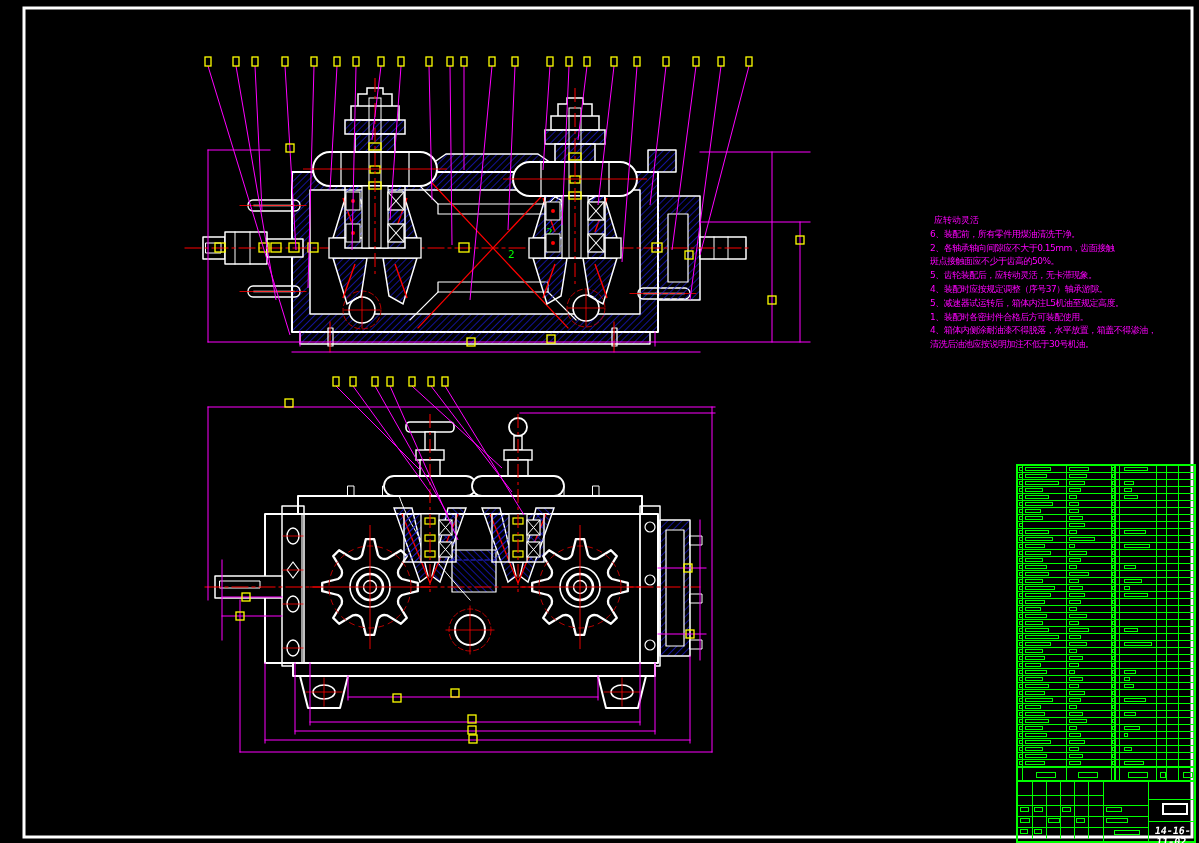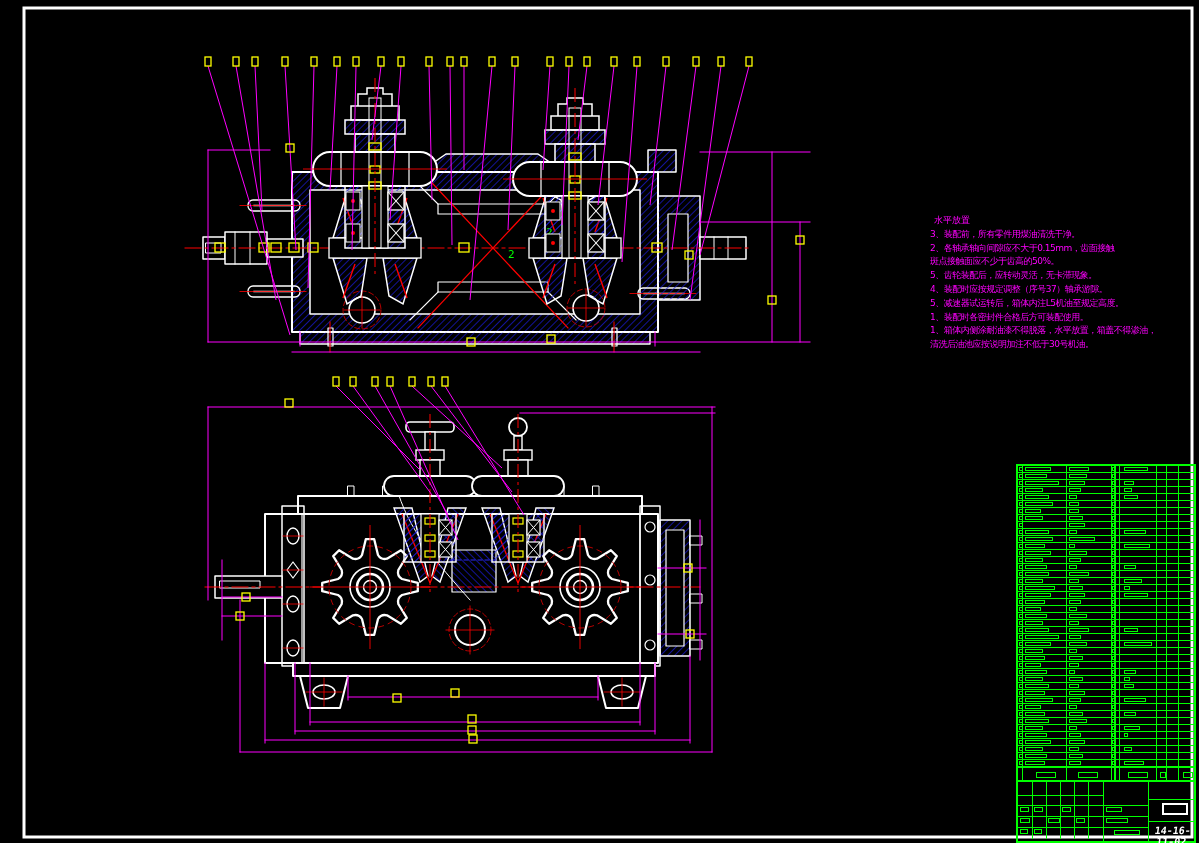--- a/index.html
+++ b/index.html
@@ -449,30 +449,30 @@
         <rect x="468" y="715" width="8" height="8" fill="none" stroke="#ffff00" stroke-width="1.3"></rect>
         <rect x="468" y="726" width="8" height="8" fill="none" stroke="#ffff00" stroke-width="1.3"></rect>
         <rect x="469" y="735" width="8" height="8" fill="none" stroke="#ffff00" stroke-width="1.3"></rect>
         <rect x="393" y="694" width="8" height="8" fill="none" stroke="#ffff00" stroke-width="1.3"></rect>
         <rect x="451" y="689" width="8" height="8" fill="none" stroke="#ffff00" stroke-width="1.3"></rect>
         <rect x="285" y="399" width="8" height="8" fill="none" stroke="#ffff00" stroke-width="1.3"></rect>
       </g>
   </svg>
 
   <div id="notes">
-    <div class="t">水平放置</div>
+    <div class="t">应转动灵活</div>
     <div id="notes-lines">
-        <div class="ln">3、装配前，所有零件用煤油清洗干净。</div>
+        <div class="ln">6、装配前，所有零件用煤油清洗干净。</div>
         <div class="ln">2、各轴承轴向间隙应不大于0.15mm，齿面接触</div>
         <div class="ln">   斑点接触面应不少于齿高的50%。</div>
         <div class="ln">5、齿轮装配后，应转动灵活，无卡滞现象。</div>
         <div class="ln">4、装配时应按规定调整（序号37）轴承游隙。</div>
         <div class="ln">5、减速器试运转后，箱体内注L5机油至规定高度。</div>
         <div class="ln">1、装配时各密封件合格后方可装配使用。</div>
-        <div class="ln">1、箱体内侧涂耐油漆不得脱落，水平放置，箱盖不得渗油，</div>
+        <div class="ln">4、箱体内侧涂耐油漆不得脱落，水平放置，箱盖不得渗油，</div>
         <div class="ln">   清洗后油池应按说明加注不低于30号机油。</div>
       </div>
   </div>
 
   <div id="ptable">
     <div id="prows">
         <div class="vline" style="left: 4px; height: 316px;"></div>
         <div class="vline" style="left: 48px; height: 316px;"></div>
         <div class="vline" style="left: 93px; height: 316px;"></div>
         <div class="vline" style="left: 97px; height: 316px;"></div>

